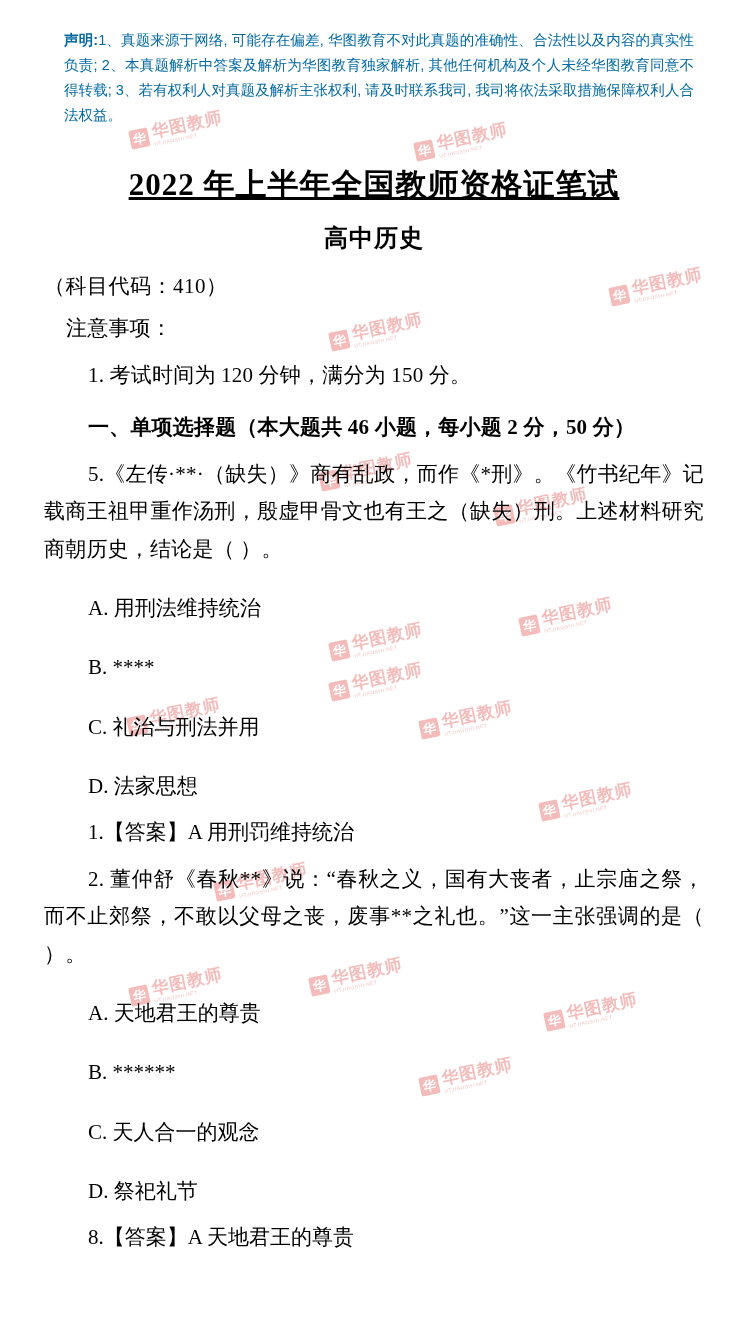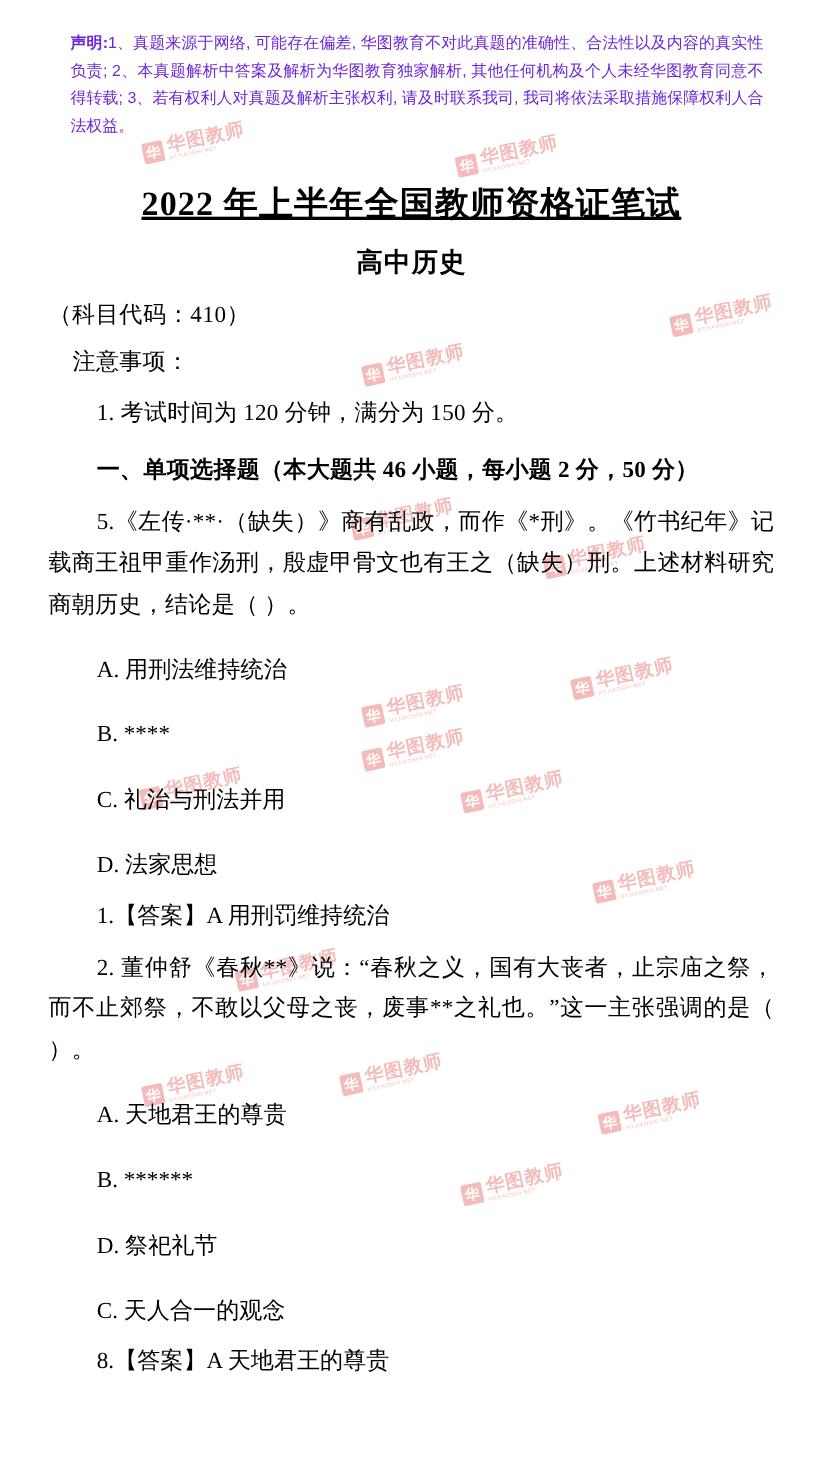--- a/index.html
+++ b/index.html
@@ -69,21 +69,21 @@
     font-size: 5px;
     color: #d9241f;
     letter-spacing: 0.5px;
     margin-top: 2px;
   }
 
   
   .declaration {
     position: relative;
     z-index: 10;
-    color: #6d28d9;
+    color: #0369a1;
     font-family: "Liberation Sans", sans-serif;
     font-size: 14.5px;
     line-height: 1.72;
     text-align: justify;
     margin: 0 10px 0 20px;
   }
   .declaration b {
     font-weight: bold;
   }
 
@@ -290,17 +290,17 @@
   <div class="para indent2">5.《左传·**·（缺失）》商有乱政，而作《*刑》。《竹书纪年》记载商王祖甲重作汤刑，殷虚甲骨文也有王之（缺失）刑。上述材料研究商朝历史，结论是（    ）。</div>
   <div class="opt">A. 用刑法维持统治</div>
   <div class="opt">B. ****</div>
   <div class="opt">C. 礼治与刑法并用</div>
   <div class="opt">D. 法家思想</div>
   <div class="ans">1.【答案】A  用刑罚维持统治</div>
 
   <div class="para indent2">2. 董仲舒《春秋**》说：“春秋之义，国有大丧者，止宗庙之祭，而不止郊祭，不敢以父母之丧，废事**之礼也。”这一主张强调的是（    ）。</div>
   <div class="opt">A. 天地君王的尊贵</div>
   <div class="opt">B. ******</div>
+  <div class="opt">C. 天人合一的观念</div>
   <div class="opt">D. 祭祀礼节</div>
-  <div class="opt">C. 天人合一的观念</div>
   <div class="ans">8.【答案】A  天地君王的尊贵</div>
 
 </div>
 
 </body></html>

